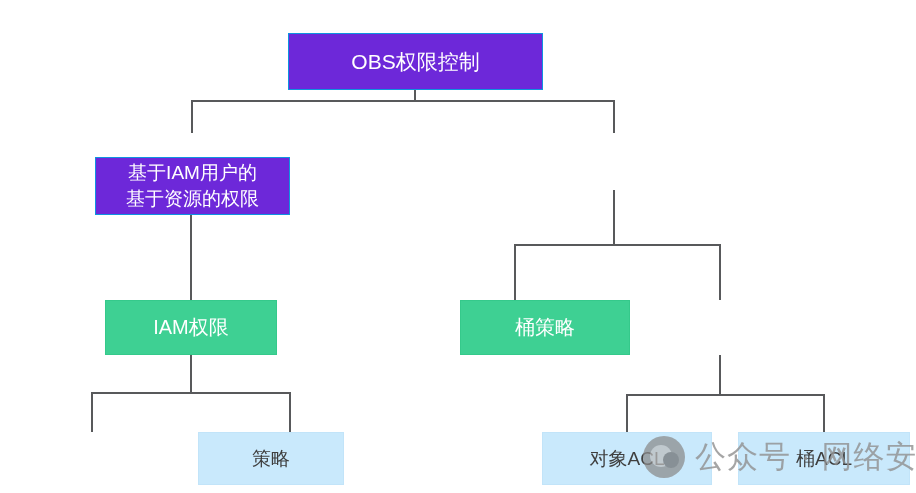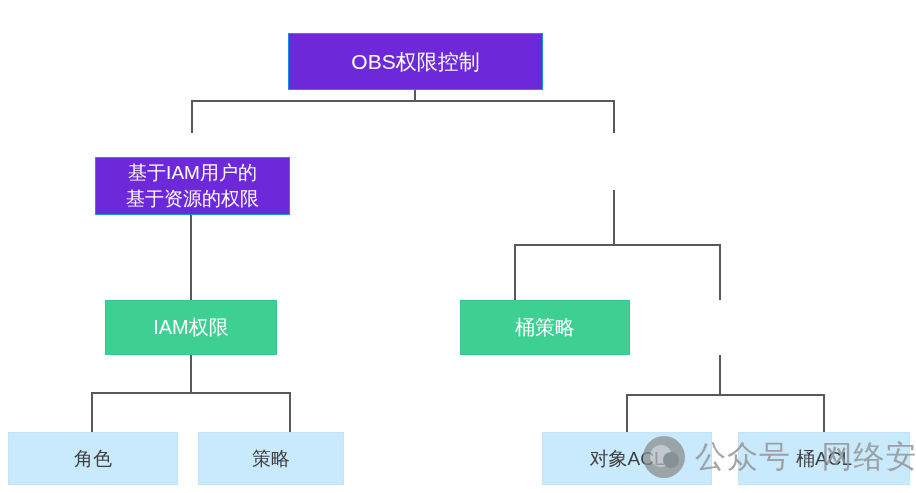--- a/index.html
+++ b/index.html
@@ -102,21 +102,20 @@
   <div class="line v13"></div>
 
   <div class="node lvl-blue root-box">OBS权限控制</div>
 
   <div class="node lvl-blue l2-left">基于IAM用户的
 基于资源的权限</div>
 
   <div class="node lvl-green g-iam">IAM权限</div>
   <div class="node lvl-green g-bucket">桶策略</div>
 
-  <div class="node lvl-light b-role">角色</div>
   <div class="node lvl-light b-policy">策略</div>
   <div class="node lvl-light b-objacl">对象ACL</div>
   <div class="node lvl-light b-bucketacl">桶ACL</div>
 
   <div class="watermark">
     <span class="wm-logo"></span>
     <span class="wm-text">公众号 · 网络安全</span>
   </div>
 
 </div>

